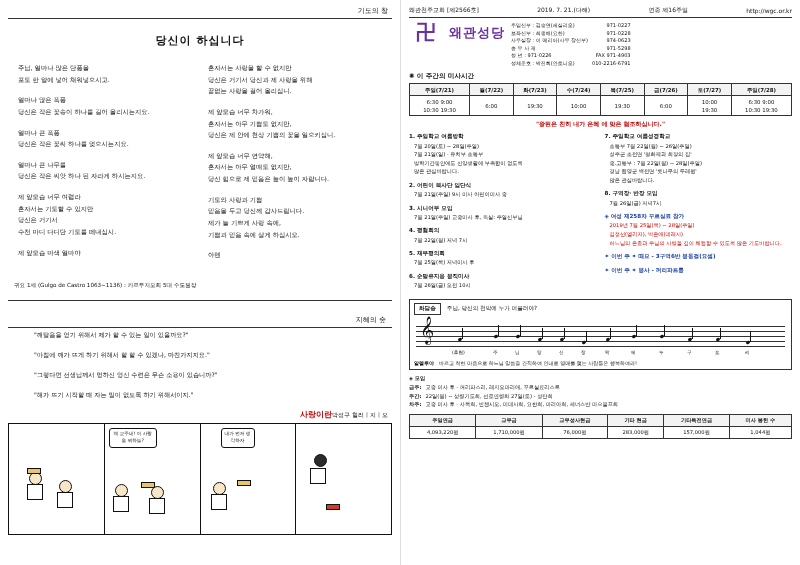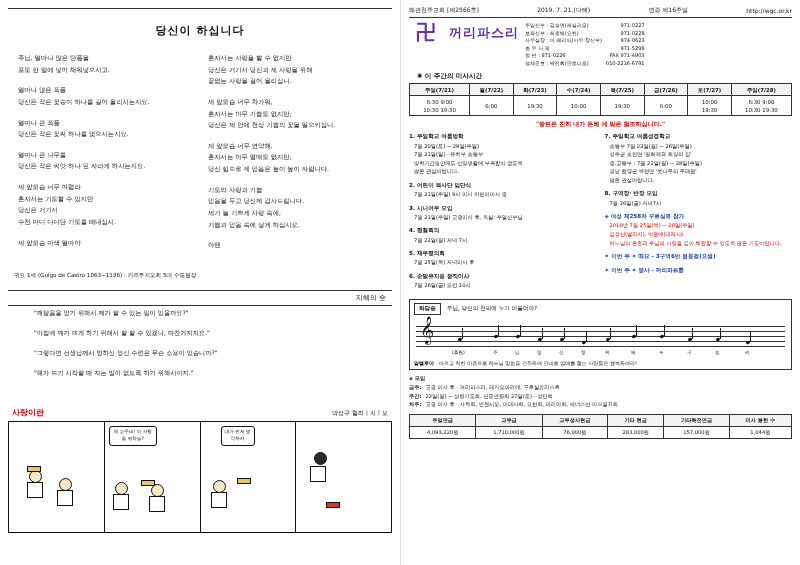--- a/index.html
+++ b/index.html
@@ -21,47 +21,47 @@
   .l-head { display:flex; justify-content:flex-end; font-size:7px; padding-right:4px; }
   .l-rule { border-top:1px solid #333; margin-top:2px; }
   .l-title { text-align:center; font-size:11px; font-weight:bold; letter-spacing:1px; margin:14px 0 14px; }
   .poem-cols { display:flex; gap:16px; padding:0 10px; }
   .poem-col { flex:1; font-size:6.3px; line-height:1.85; }
   .poem-col p { margin:0 0 9px 0; white-space:pre-line; }
   .poem-amen { margin-top:4px; }
   .poem-credit { font-size:5.6px; margin-top:12px; padding-left:6px; }
 
   .l-divider { border-top:1px solid #333; margin:10px 0 0; }
-  .l-sub-head { text-align:right; font-size:7px; padding-right:6px; margin-top:2px; }
+  .l-sub-head { text-align:right; font-size:7px; padding-right:6px; margin-top:14px; }
   .l-rule2 { border-top:1px solid #333; margin-top:2px; }
   .l-title2 { text-align:center; font-size:10px; font-weight:bold; letter-spacing:1px; margin:12px 0 12px; }
   .quote-block { font-size:6.2px; line-height:2.1; padding:0 26px; }
   .quote-block p { margin:0 0 7px; }
 
-  .comic-head { display:flex; justify-content:space-between; align-items:flex-end; margin-top:28px; padding:0 4px; }
+  .comic-head { display:flex; justify-content:flex-end; align-items:flex-end; margin-top:8px; padding:0 4px; }
   .comic-title { font-size:8px; font-weight:bold; color:#b00; font-family:"DejaVu Sans", sans-serif; }
   .comic-author { font-size:6px; }
   .comic-frame { border:1.5px solid #111; height:112px; margin-top:3px; display:flex; position:relative; background:#fff; }
   .cpanel { flex:1; border-right:1px solid #111; position:relative; padding:3px; }
   .cpanel:last-child { border-right:none; }
   .bubble { border:0.8px solid #111; border-radius:3px; background:#fff; font-size:4.6px; line-height:1.5; padding:2px 3px; position:absolute; text-align:center; }
   .head-c { width:13px; height:13px; border:1px solid #111; border-radius:50%; background:#f6e7c8; position:absolute; }
   .body-c { width:16px; height:16px; border:1px solid #111; background:#fff; position:absolute; }
   .book-c { width:14px; height:6px; border:1px solid #111; background:#e9c46a; position:absolute; }
 
   
   .r-head { display:flex; justify-content:space-between; align-items:center; font-size:6px; }
   .r-rule { border-top:1px solid #333; margin:2px 0 4px; }
   .church-block { display:flex; gap:6px; align-items:flex-start; }
   .logo-box { width:34px; text-align:center; }
   .logo-glyph { font-size:20px; color:#6b2fa0; line-height:1; font-weight:bold; }
   .church-name { font-size:13px; font-weight:bold; color:#6b2fa0; letter-spacing:1px; margin-top:2px; }
   .contact-table { font-size:5px; line-height:1.5; flex:1; display:flex; gap:4px; }
   .contact-col { white-space:pre-line; }
-  .r-section-title { font-size:6.6px; font-weight:bold; margin:5px 8px 2px; }
+  .r-section-title { font-size:6.6px; font-weight:bold; margin:5px 0 2px; }
   table.mass { width:100%; border-collapse:collapse; font-size:5.4px; text-align:center; }
   table.mass th, table.mass td { border:0.8px solid #333; padding:1.5px 0; line-height:1.5; }
   table.mass th { background:#f3f3f3; font-weight:bold; }
   .verse { text-align:center; font-size:6px; font-weight:bold; color:#b00; margin:4px 0 3px; }
 
   .notices { display:flex; gap:8px; font-size:5.2px; line-height:1.65; }
   .ncol { flex:1; }
   .nitem { margin-bottom:5px; }
   .nhead { font-weight:bold; font-size:5.6px; }
   .nbody { padding-left:5px; white-space:pre-line; }
@@ -87,20 +87,23 @@
   table.fin th, table.fin td { border:0.8px solid #333; padding:2px 0; }
   table.fin th { background:#f3f3f3; font-weight:bold; }
   .r-foot { text-align:center; font-size:6.4px; font-weight:bold; margin-top:6px; }
 </style>
 </head>
 <body>
 
 <div class="page">
 
   <div class="left-page">
+    <div class="l-head">
+      <span>기도의 창</span>
+    </div>
     <div class="l-rule"></div>
 
     <div class="l-title">당신이 하십니다</div>
 
     <div class="poem-cols">
       <div class="poem-col">
         <p>주님, 얼마나 많은 단풍을
 포도 한 알에 넣어 채워넣으시고.</p>
         <p>얼마나 많은 폭풍
 당신은 작은 꽃송이 하나를 길어 올리시는지요.</p>
@@ -193,21 +196,21 @@
       <span>연중 제16주일</span>
       <span>http://wgc.or.kr</span>
     </div>
     <div class="r-rule"></div>
 
     <div class="church-block">
       <div class="logo-box">
         <div class="logo-glyph">卍</div>
       </div>
       <div style="flex:0 0 auto;">
-        <div class="church-name">꺼리파스리</div>
+        <div class="church-name">왜관성당</div>
       </div>
       <div class="contact-table">
         <div class="contact-col">주임신부 : 김승연(세실리오)
 보좌신부 : 최종배(요한)
 사무실장 : 이 메리아(사무 장신부)
 총 무 사 제
 청  년 : 971-0226
 성체운호 : 박진회(안토니오)</div>
         <div class="contact-col" style="text-align:right;">971-0227
 971-0228

